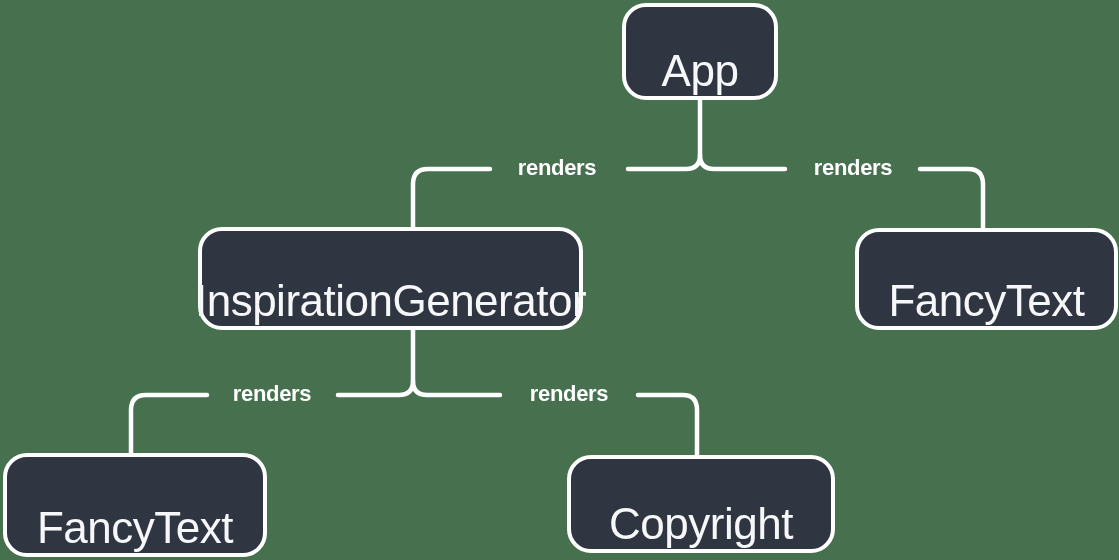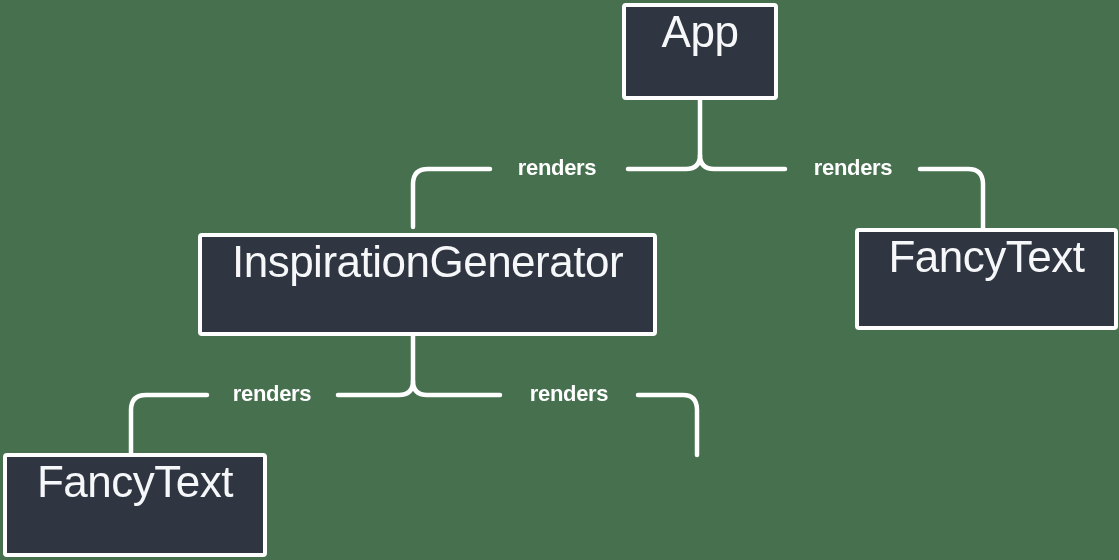--- a/index.html
+++ b/index.html
@@ -21,22 +21,22 @@
     fill:none;
     stroke:var(--stroke);
     stroke-width:4.5;
     stroke-linecap:round;
   }
   .node{
     position:absolute;
     box-sizing:border-box;
     background:var(--node-fill);
     border:4px solid var(--stroke);
-    border-radius:4px;
-    display:flex;align-items:flex-start;justify-content:center;
+    border-radius:24px;
+    display:flex;align-items:flex-end;justify-content:center;
   }
   .node-label{
     color:var(--node-text);
     font-size:44px;
     font-weight:400;
     letter-spacing:-0.5px;
     white-space:nowrap;
   }
   .edge-label{
     position:absolute;
@@ -65,32 +65,35 @@
     <path d="M 207 395 H 146 Q 131 395 131 410 V 453"></path>
 
     <path d="M 413 381 Q 413 395 427 395 H 500"></path>
     <path d="M 638 395 H 683 Q 697 395 697 410 V 455"></path>
   </svg>
 
   <div class="node" style="left:622px;top:3px;width:156px;height:97px">
     <span class="node-label">App</span>
   </div>
 
-  <div class="node" style="left:198px;top:233px;width:459px;height:103px">
+  <div class="node" style="left:198px;top:227px;width:385px;height:103px">
     <span class="node-label">InspirationGenerator</span>
   </div>
 
   <div class="node" style="left:855px;top:228px;width:263px;height:102px">
     <span class="node-label">FancyText</span>
   </div>
 
   <div class="node" style="left:3px;top:453px;width:264px;height:104px">
     <span class="node-label">FancyText</span>
   </div>
 
+  <div class="node" style="left:567px;top:455px;width:268px;height:98px">
+    <span class="node-label">Copyright</span>
+  </div>
 
   <div class="edge-label" style="left:557px;top:168px">renders</div>
 
   <div class="edge-label" style="left:853px;top:168px">renders</div>
 
   <div class="edge-label" style="left:272px;top:394px">renders</div>
 
   <div class="edge-label" style="left:569px;top:394px">renders</div>
 
 </div>

